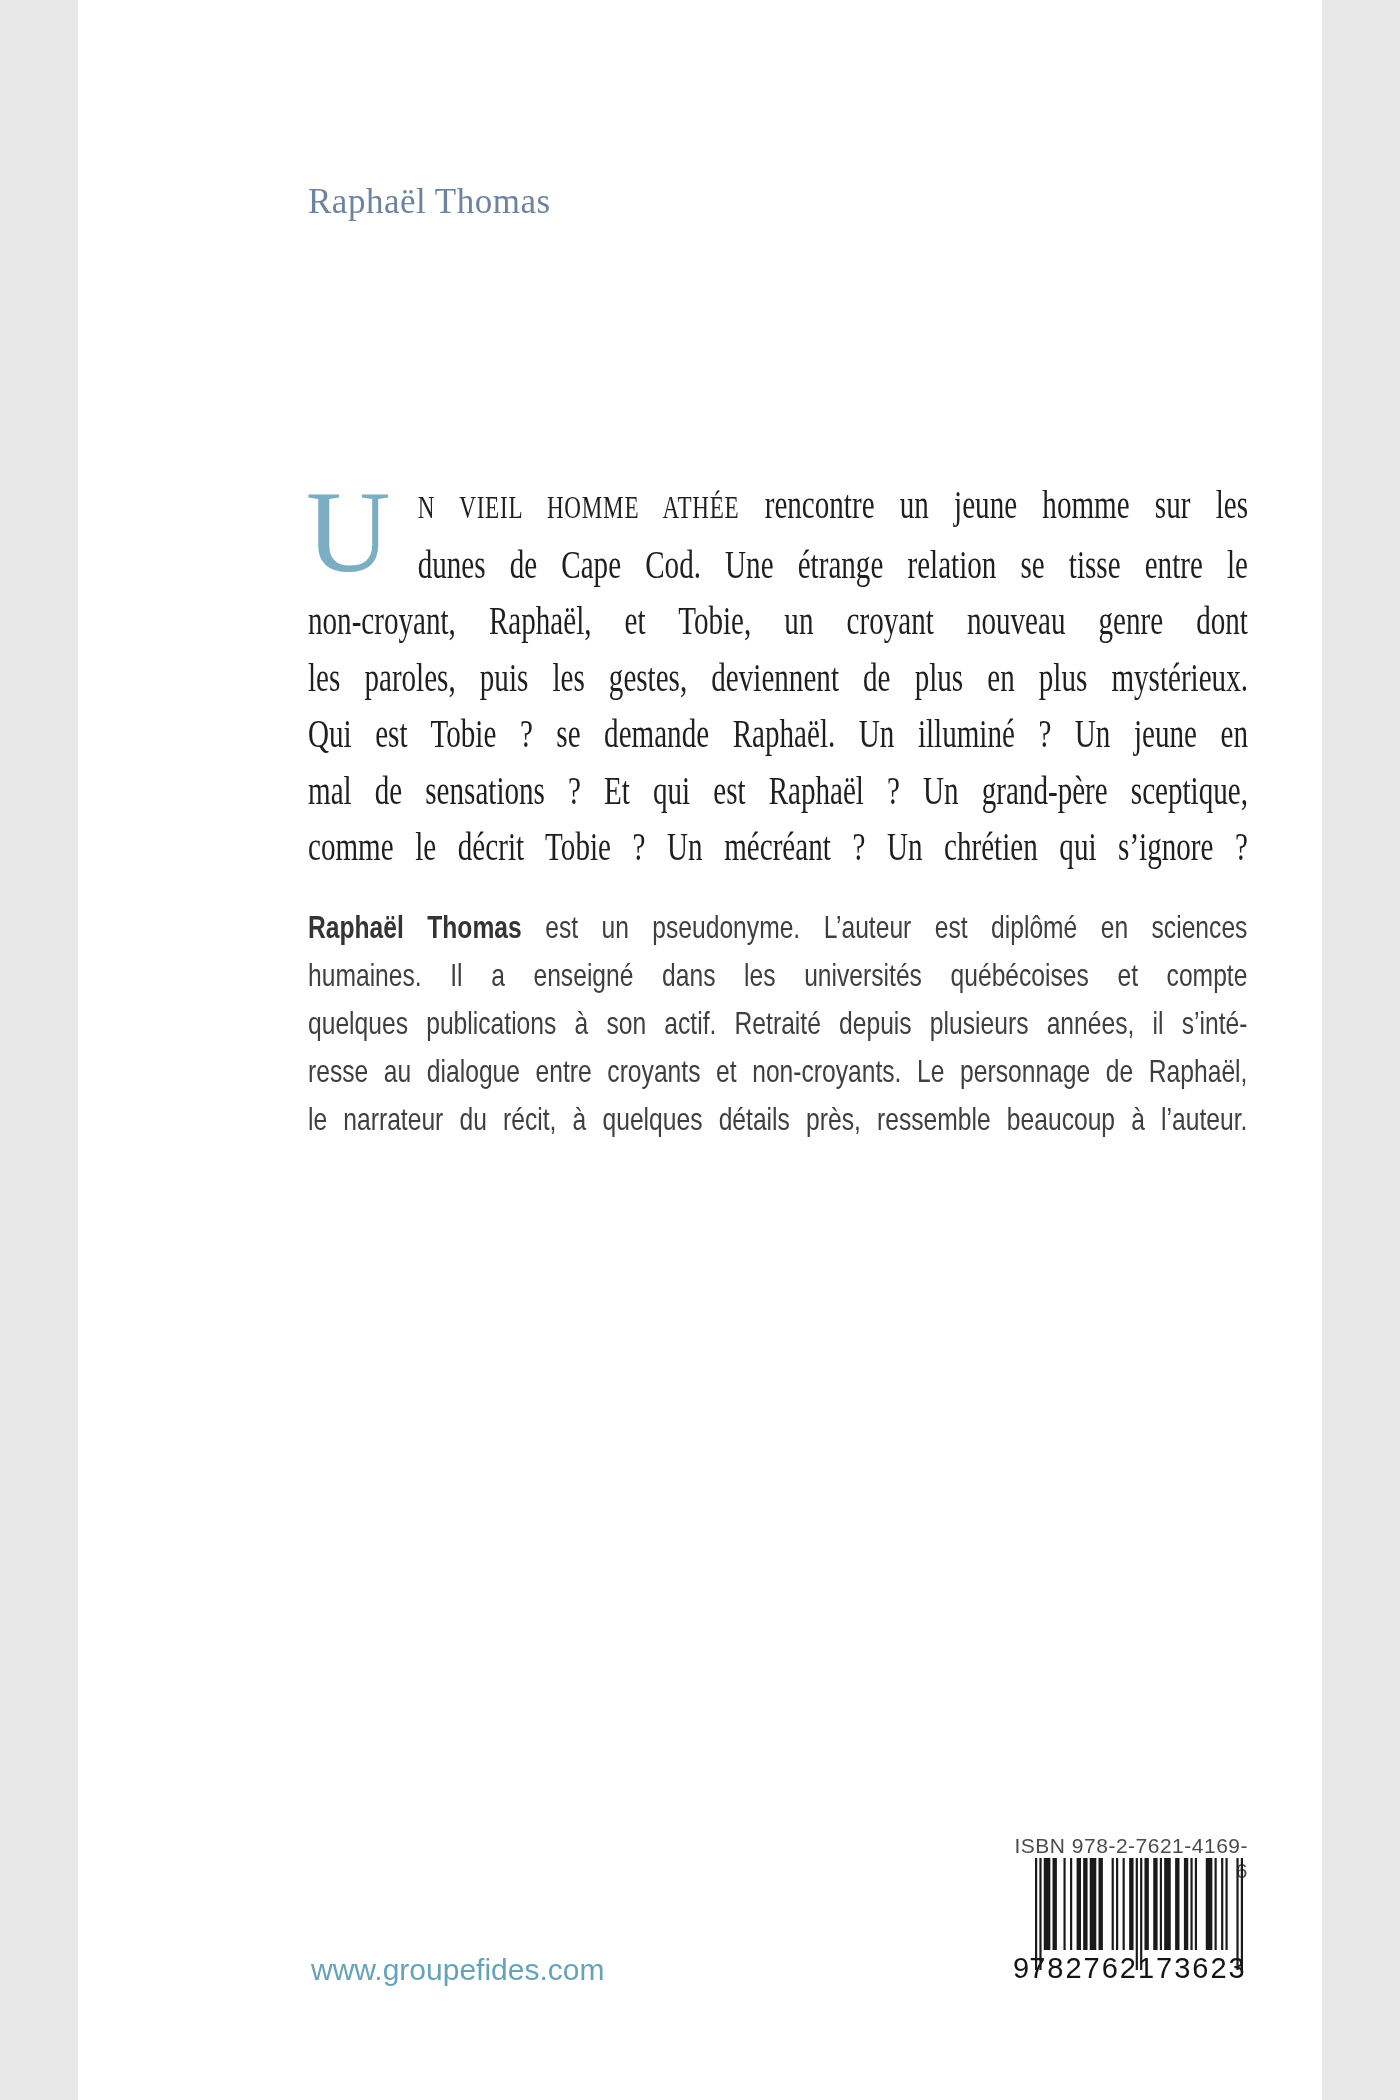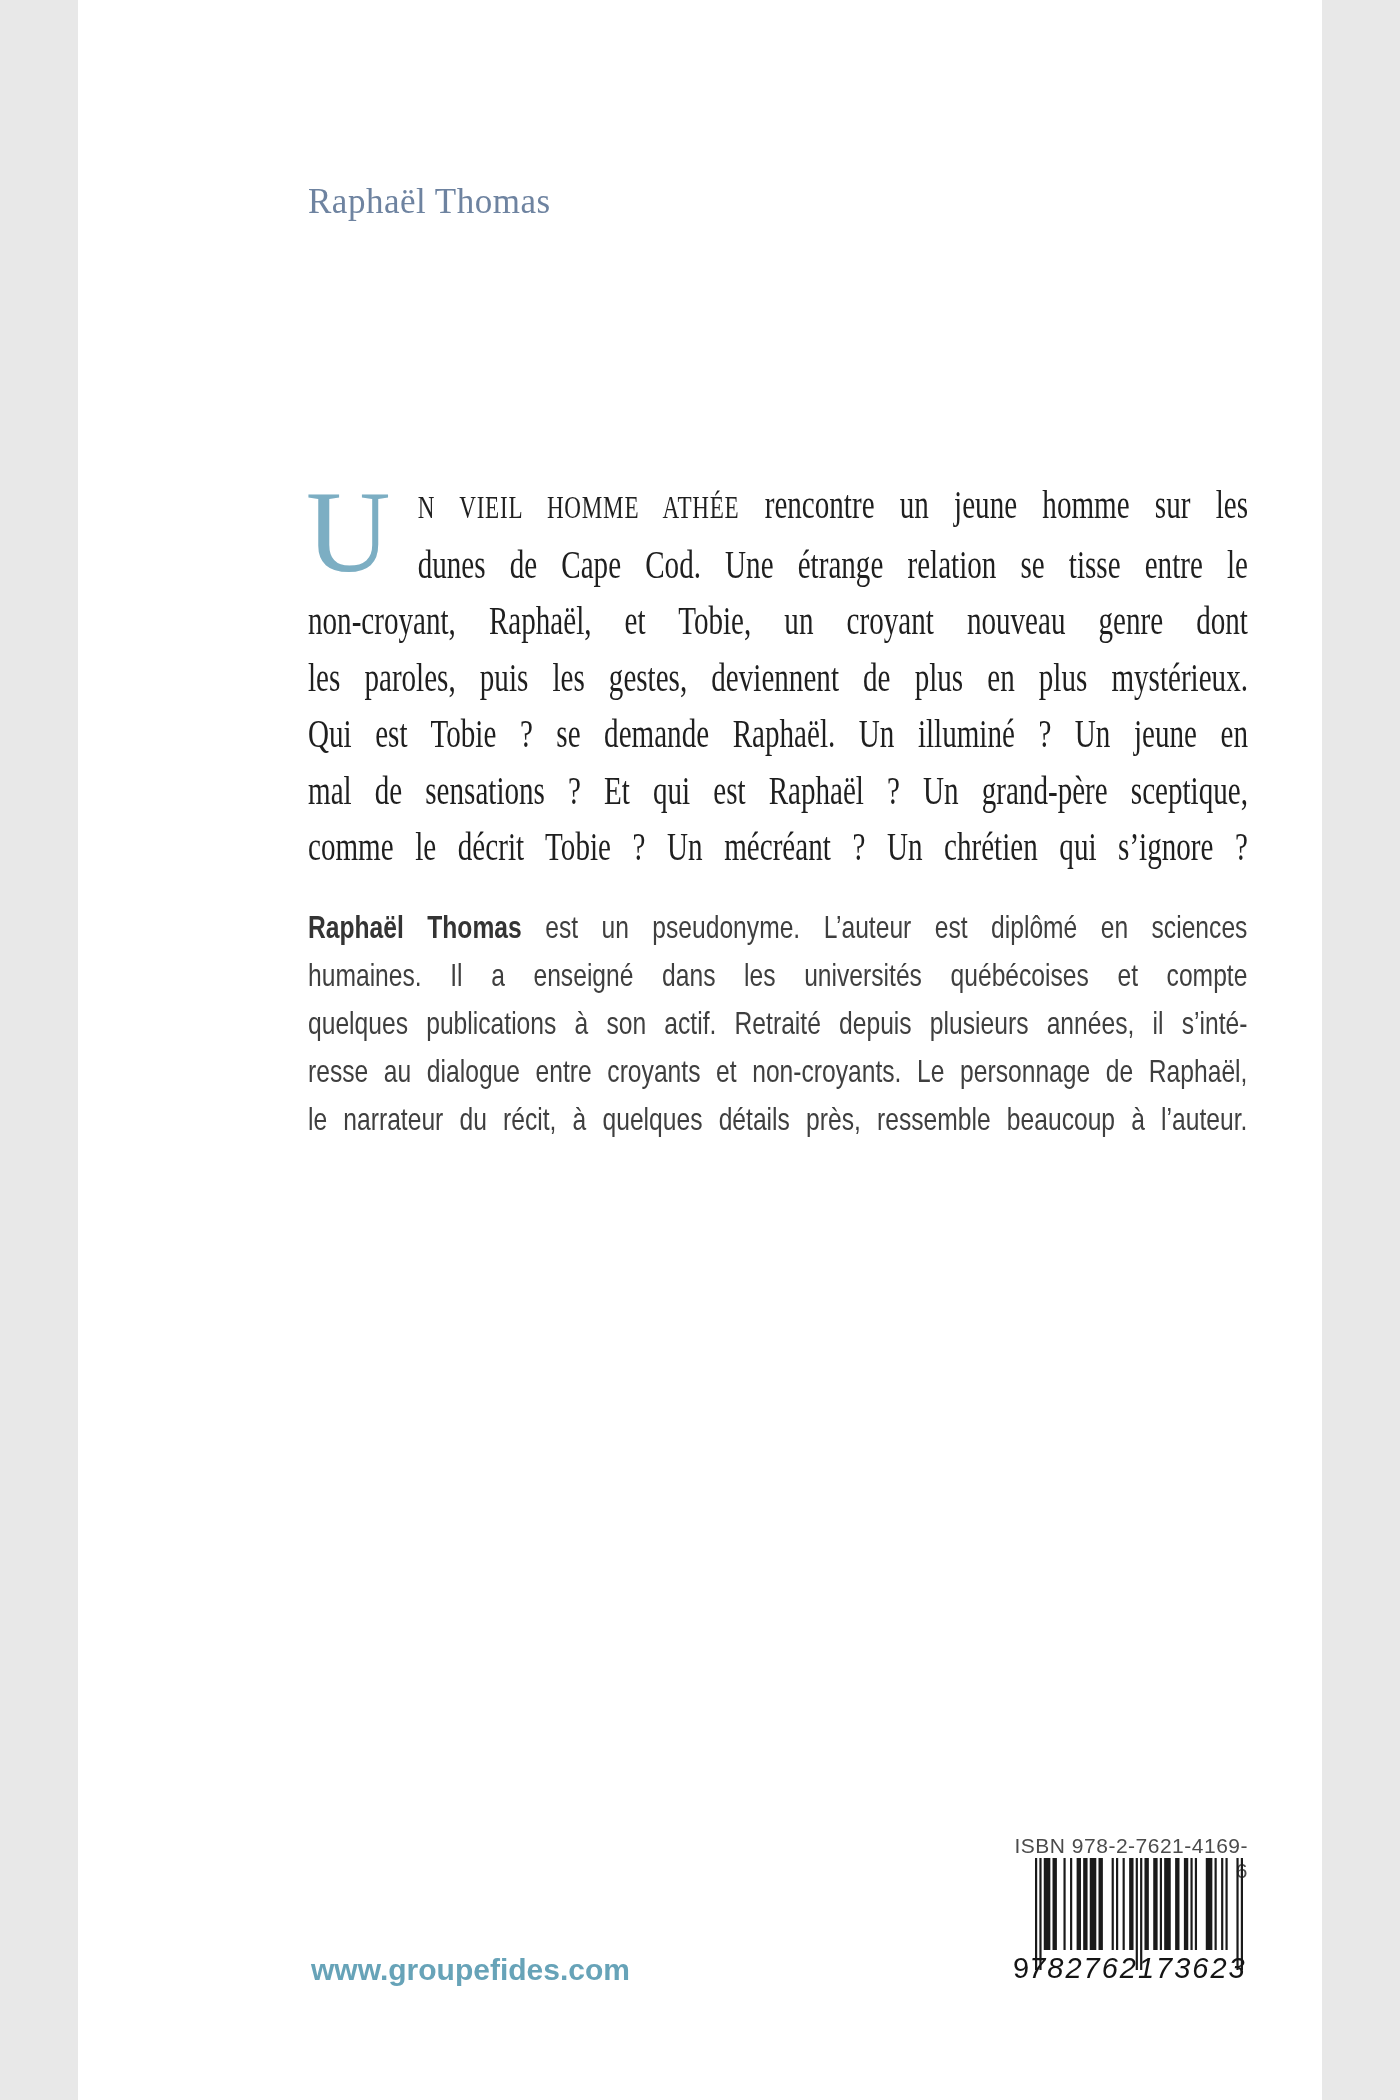--- a/index.html
+++ b/index.html
@@ -62,21 +62,21 @@
     text-align:justify;
     text-align-last:justify;
     white-space:nowrap;
   }
   .bio .bio-name { font-weight:700; color:#343434; }
 
   
   .website {
     position:absolute; left:233px; top:1953px;
     font-family:"Liberation Sans","DejaVu Sans",sans-serif;
-    font-weight:700;
+    font-weight:400;
     font-size:30px; line-height:1.1;
     color:#67a3b8;
   }
   .isbn-label {
     position:absolute; left:930px; top:1833px; width:240px;
     text-align:right;
     font-family:"Liberation Sans","DejaVu Sans",sans-serif;
     font-size:21px; line-height:1.2;
     letter-spacing:0.5px;
     color:#4b4b4b;
@@ -86,21 +86,21 @@
     width:208px; height:134px;
   }
   .barcode-wrap svg { display:block; }
   .barcode-digits {
     position:absolute; left:-22px; top:96px; width:232px;
     display:flex; justify-content:space-between;
     font-family:"Liberation Sans","DejaVu Sans",sans-serif;
     font-size:29px; line-height:1;
     color:#141414;
   }
-  .barcode-digits .grp { letter-spacing:2px;font-style:italic; }
+  .barcode-digits .grp { letter-spacing:2px; }
 </style>
 </head>
 <body>
 
 <div class="page">
 
   <div class="author">Raphaël Thomas</div>
 
   <div class="dropcap">U</div>
 

